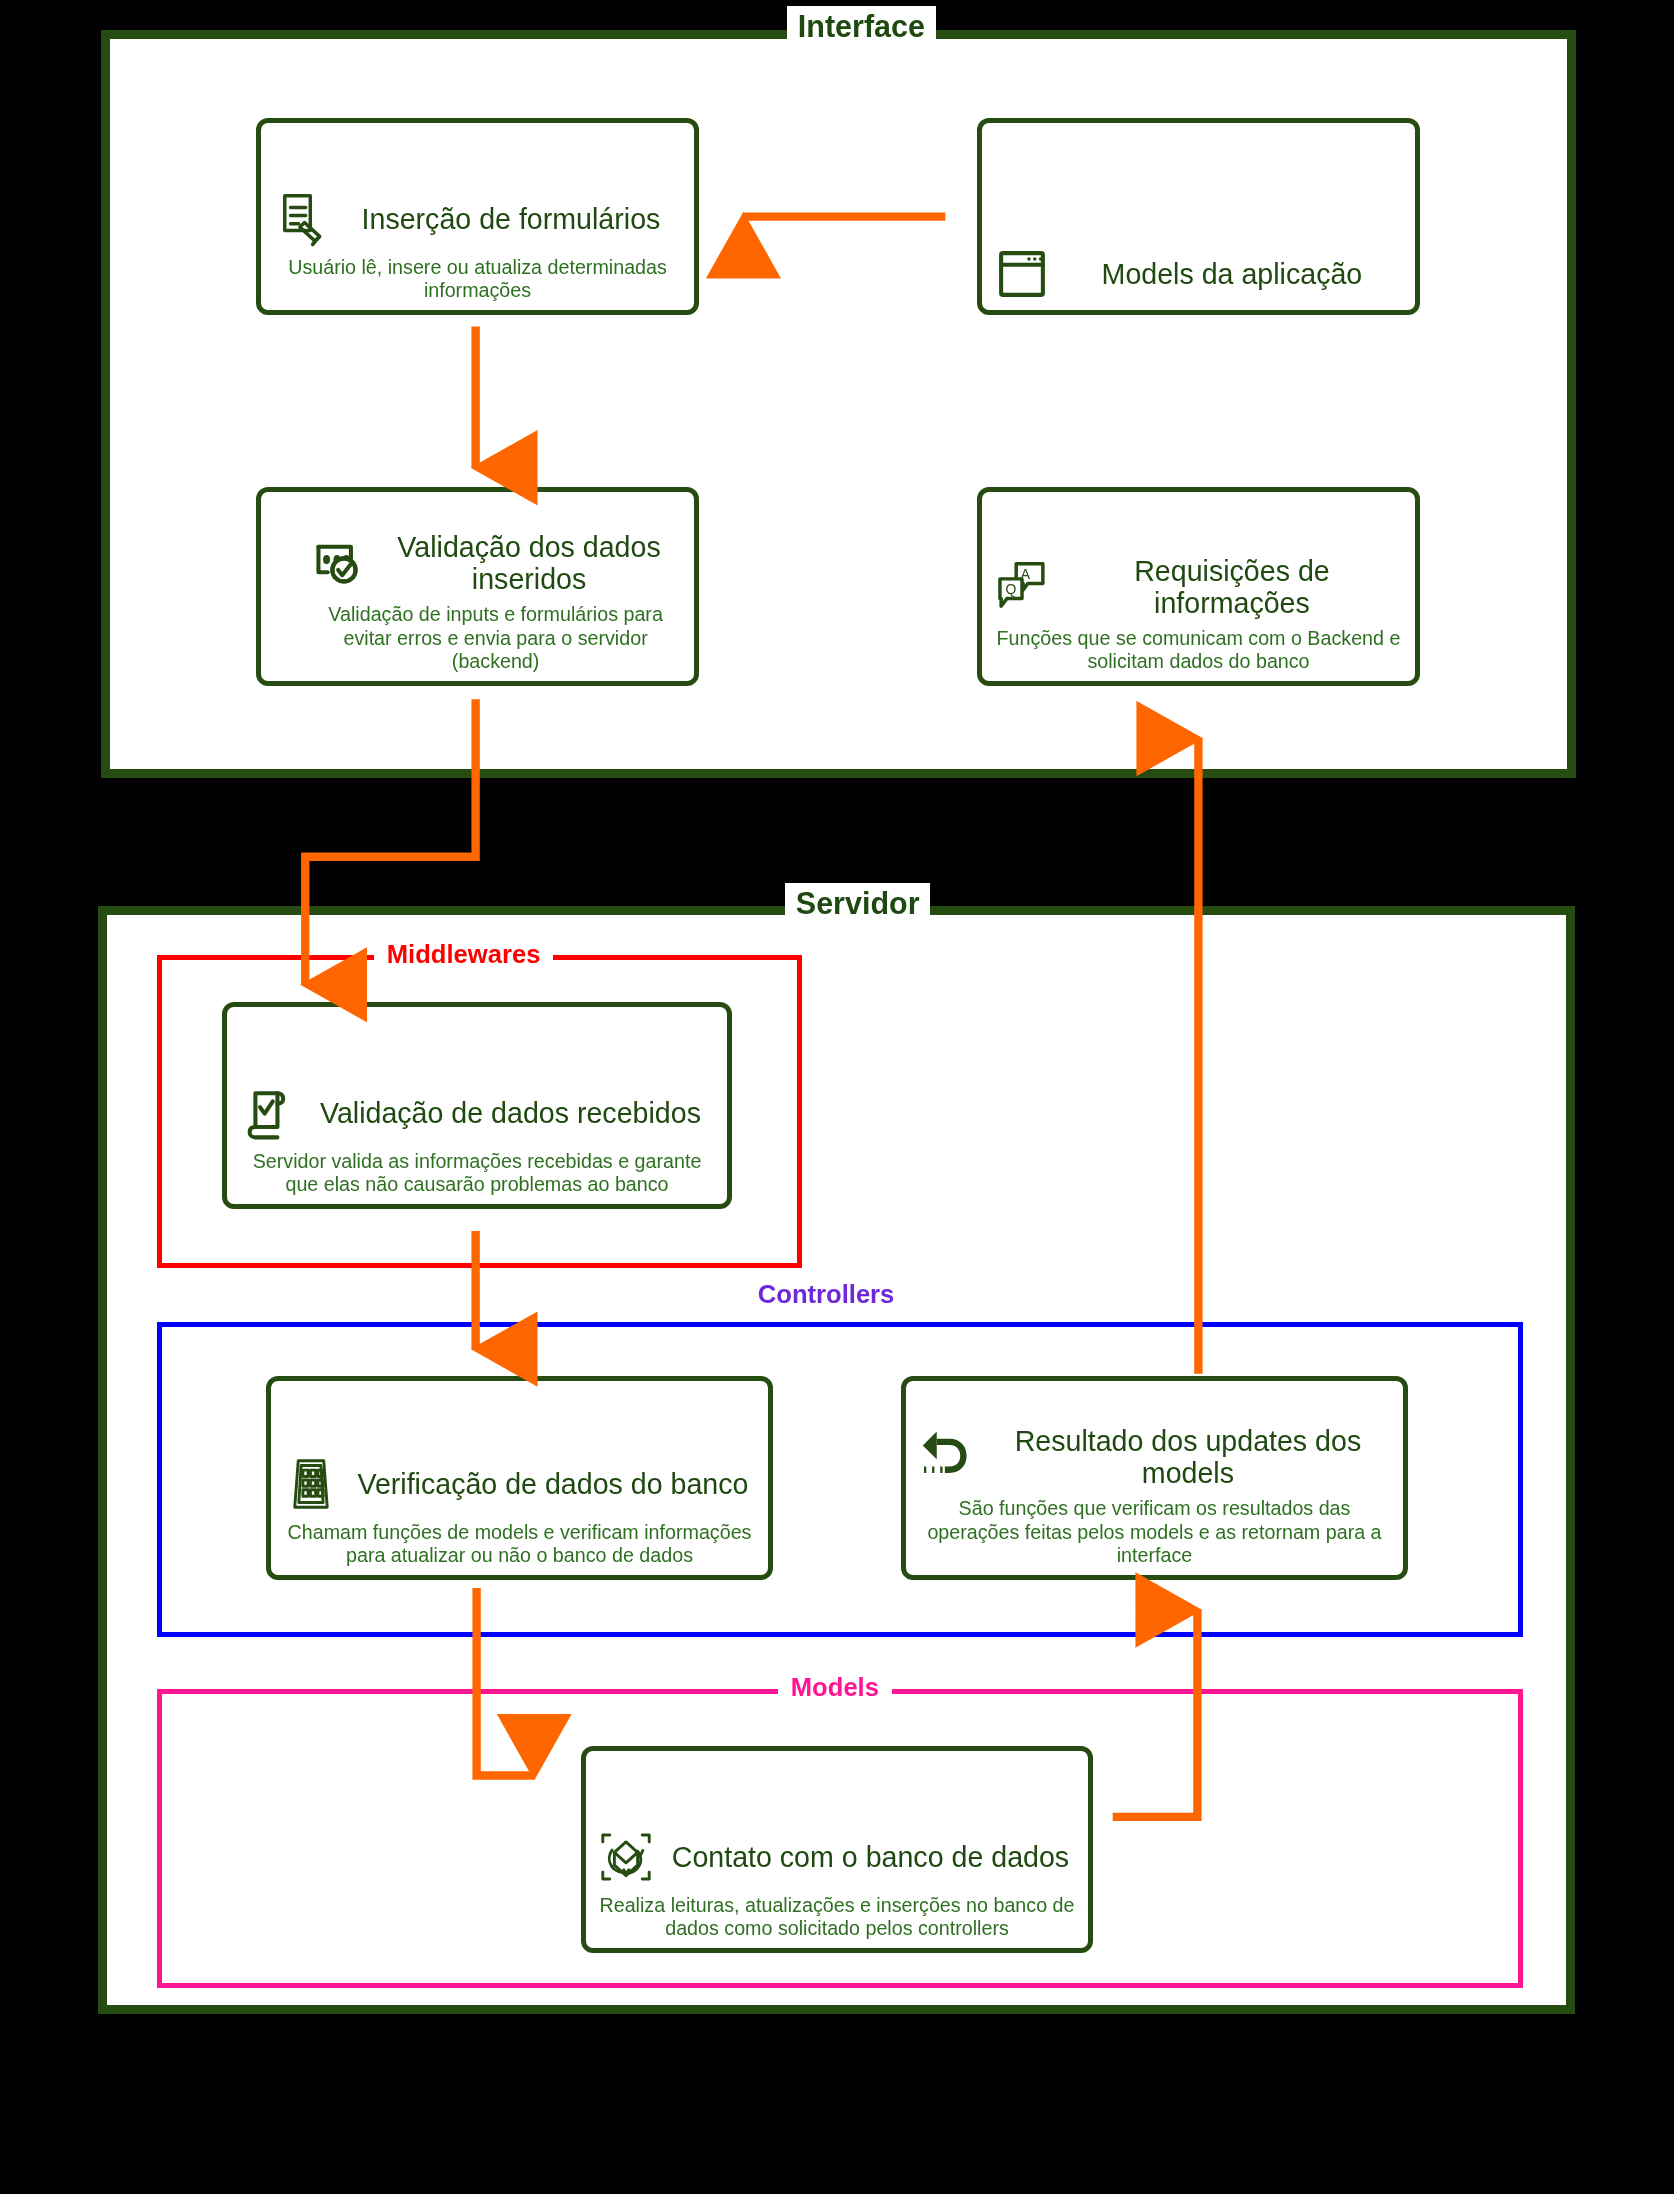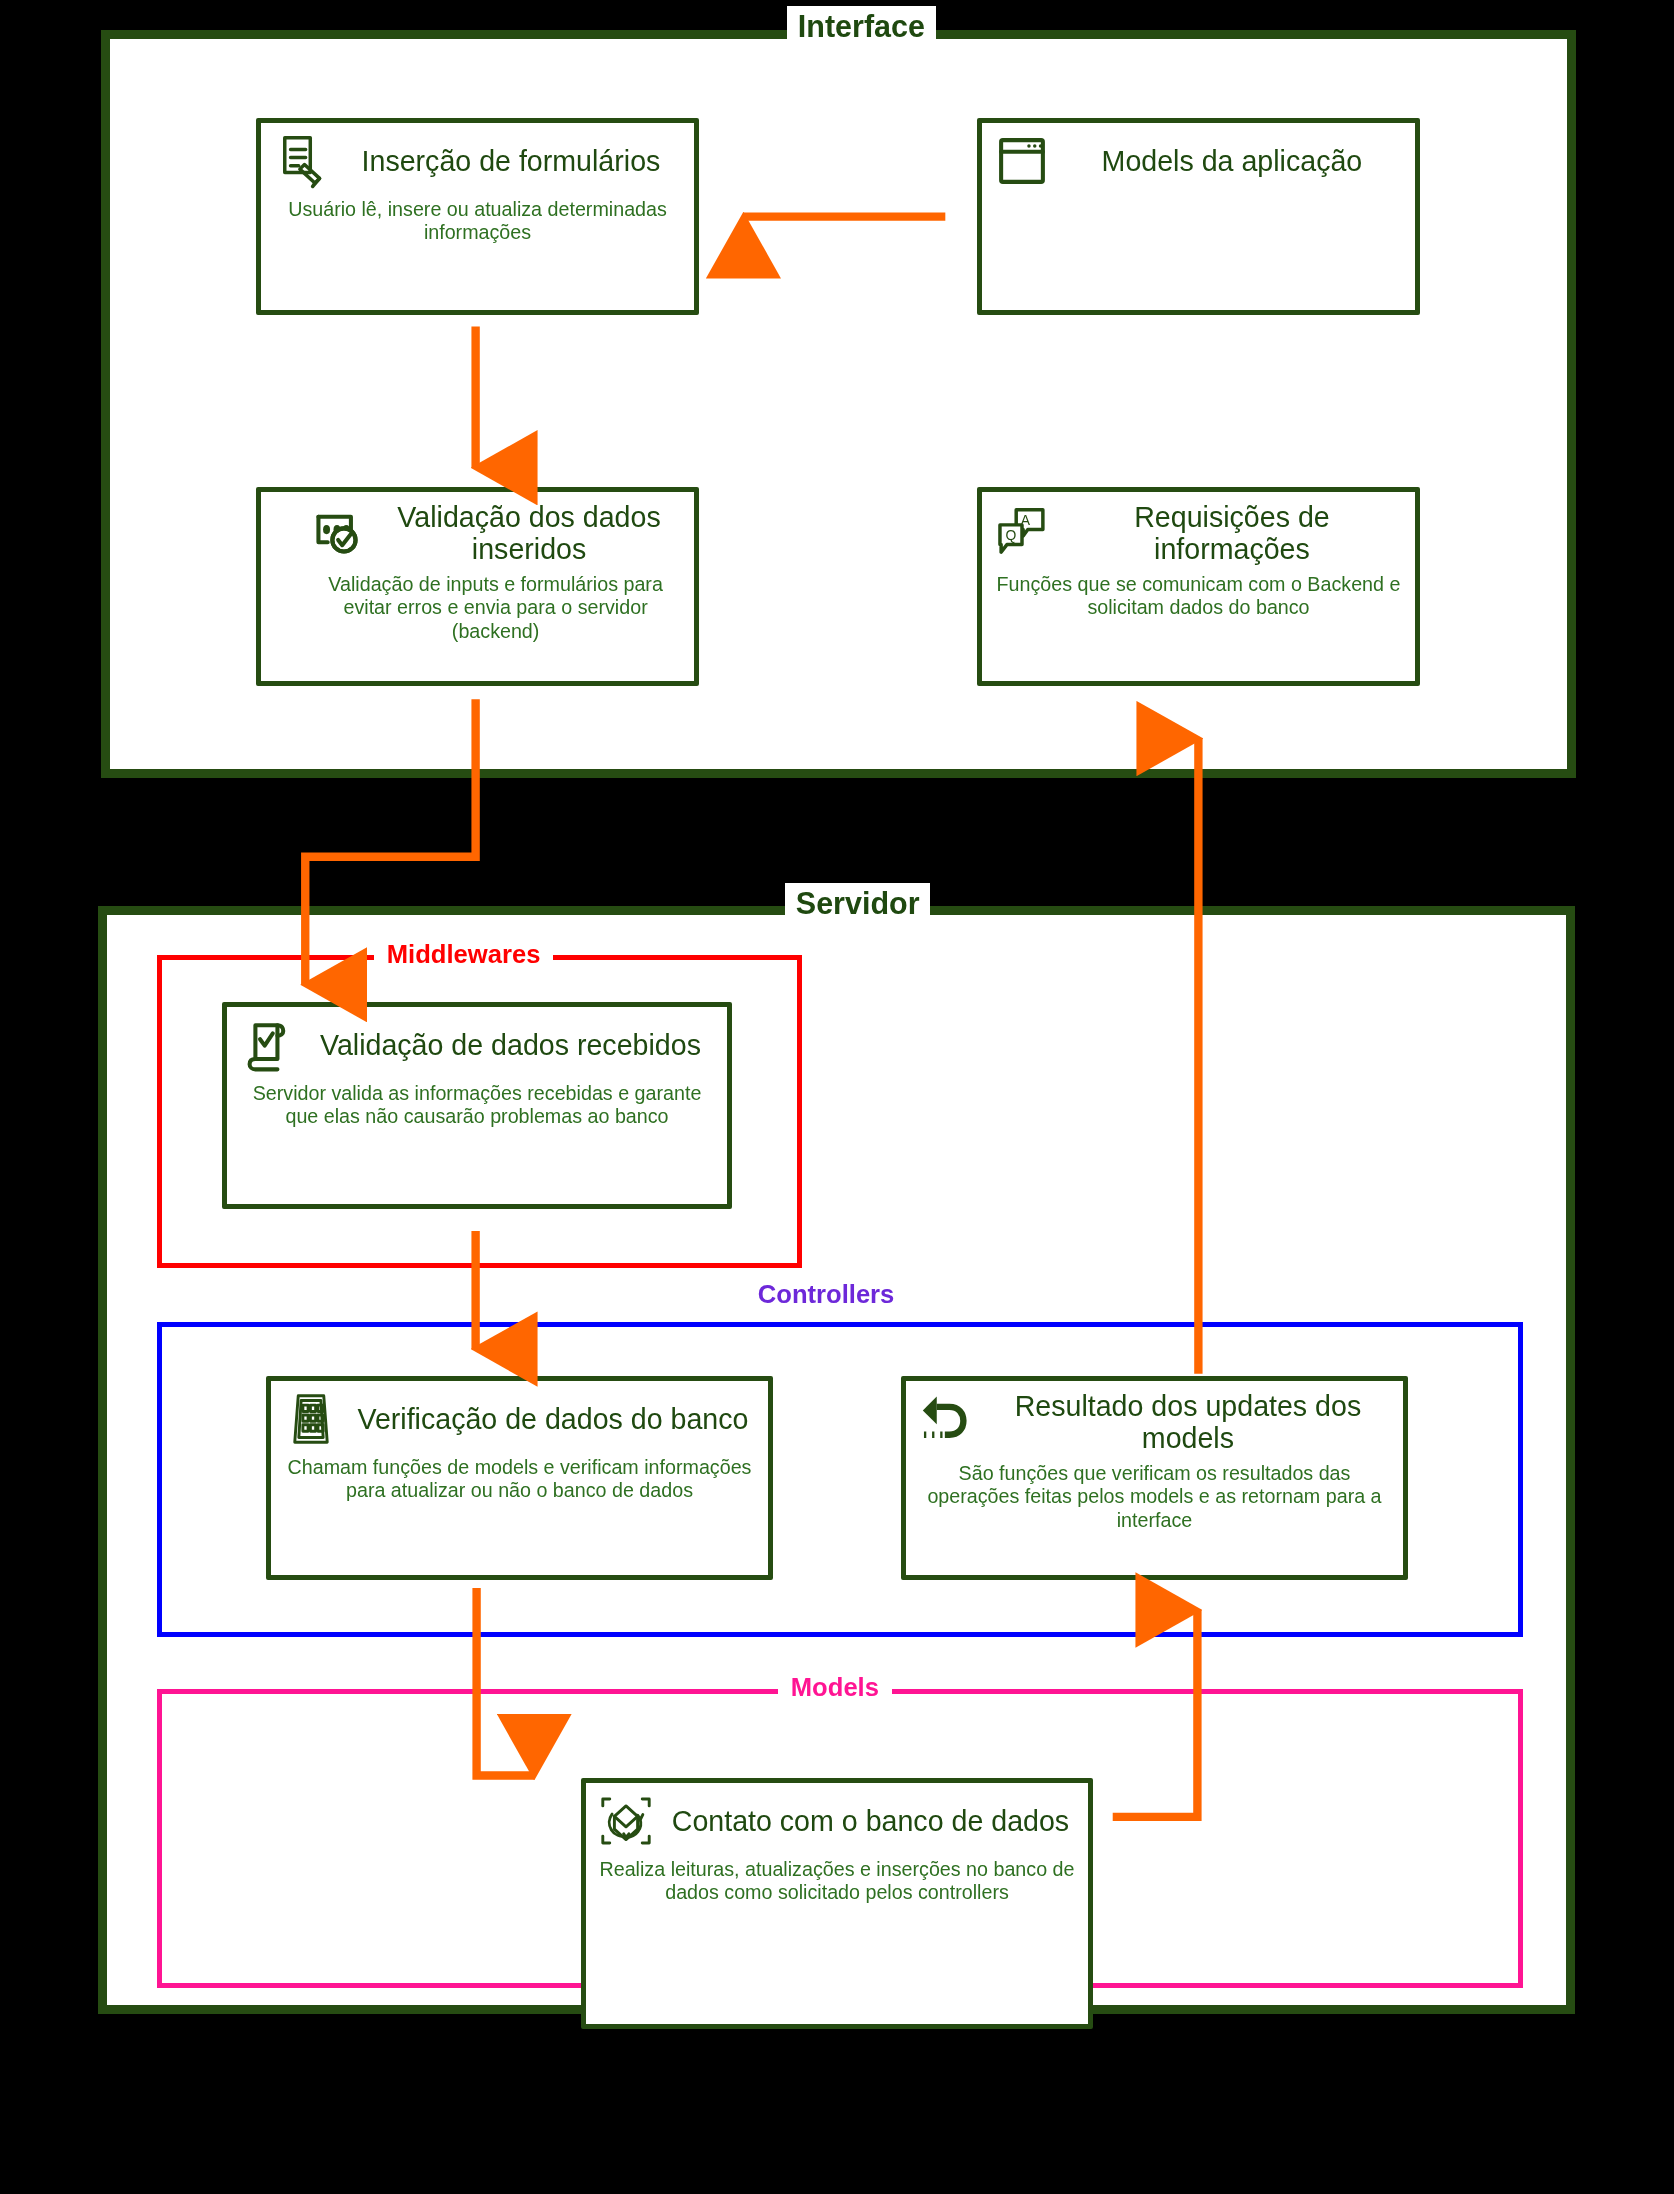--- a/index.html
+++ b/index.html
@@ -25,40 +25,40 @@
 
   .group-label{position:absolute;background:#ffffff;font-weight:bold;font-size:25.6px;
      line-height:1;padding:3px 12.8px;white-space:nowrap;z-index:25;
      font-family:"Liberation Sans",sans-serif;}
   #middlewares-label{left:374px;top:939px;color:#FF0000;}
   #controllers-label{left:745px;top:1279px;color:#6d28d9;}
   #models-label{left:778px;top:1672px;color:#FF1493;}
 
   
   .card{position:absolute;box-sizing:border-box;background:#ffffff;
-     border:5.4px solid #264C12;border-radius:2px;
-     display:flex;flex-direction:column;align-items:center;justify-content:flex-start;
+     border:5.4px solid #264C12;border-radius:12px;
+     display:flex;flex-direction:column;align-items:center;justify-content:flex-end;
      padding:8.9px 10.8px 6.9px 10.8px;}
   .card-head{display:flex;flex-direction:row;align-items:center;justify-content:center;
      width:100%;gap:8.9px;}
   .card-icon{flex:0 0 auto;width:58px;height:58px;display:block;}
   .card-icon svg{width:100%;height:100%;display:block;}
   .card-title{color:#1F4910;font-size:28.6px;line-height:1.12;text-align:center;
      font-family:"Liberation Sans",sans-serif;flex:1 1 auto;}
   .card-desc{color:#2E7021;font-size:19.7px;line-height:1.2;text-align:center;
      margin-top:7.9px;font-family:"Liberation Sans",sans-serif;}
 
   #card-insercao        {left:256px;  top:118px;  width:443px; height:197px;}
   #card-telas           {left:977px; top:118px;  width:443px; height:197px;}
   #card-validacao-front {left:256px;  top:487px;  width:443px; height:199px;padding-left:47px;}
   #card-requisicoes     {left:977px; top:487px;  width:443px; height:199px;}
   #card-validacao-back  {left:222px;  top:1002px; width:510px;height:207px;}
   #card-verificacao     {left:266px;  top:1376px; width:507px;height:204px;}
   #card-resultado       {left:901px; top:1376px; width:507px;height:204px;}
-  #card-contato         {left:581px; top:1746px; width:512px;height:251px;margin-top:32px;}
+  #card-contato         {left:581px; top:1746px; width:512px;height:207px;}
 
   
   .arrow-svg{position:absolute;left:0;top:0;width:1674px;height:2194px;
      pointer-events:none;z-index:20;}
 </style>
 </head>
 <body>
 
 <div class="stage">
 

